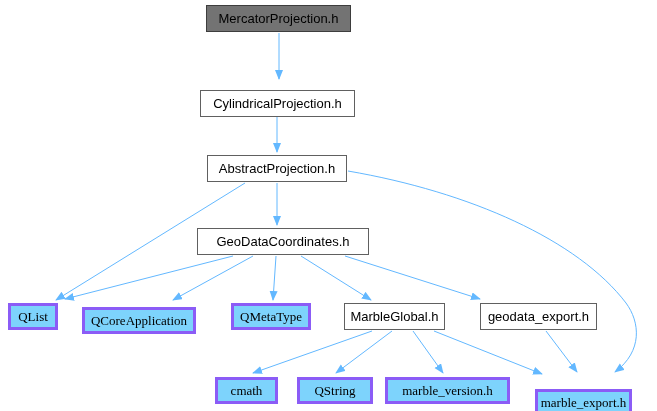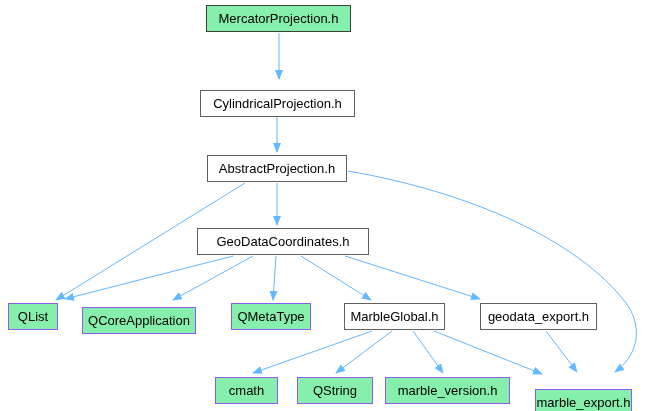--- a/index.html
+++ b/index.html
@@ -22,23 +22,23 @@
     height: 27px;
     box-sizing: border-box;
     display: flex;
     align-items: center;
     justify-content: center;
     font-size: 13px;
     color: #000000;
     white-space: nowrap;
     z-index: 2;
   }
-  .node.focus  { background: #86efac; border: 1px solid #3d3d3d; }
+  .node.focus  { background: #737373; border: 1px solid #3d3d3d; }
   .node.linked { background: #ffffff; border: 1px solid #606060; }
-  .node.plain  { background: #86efac; border: 1px solid #8b5cf6; }
+  .node.plain  { background: #7dd3fc; border: 3px solid #8b5cf6; font-family: Liberation Serif, serif; }
 
   #n-mercator      { left: 206px; top:   5px; width: 145px; }
   #n-cylindrical   { left: 200px; top:  82px; width: 155px; margin-top: 8px; }
   #n-abstract      { left: 207px; top: 155px; width: 140px; }
   #n-geodata       { left: 197px; top: 228px; width: 172px; }
   #n-qlist         { left:   8px; top: 303px; width:  50px; }
   #n-qcoreapp      { left:  82px; top: 307px; width: 114px; }
   #n-qmetatype     { left: 231px; top: 303px; width:  80px; }
   #n-marbleglobal  { left: 344px; top: 303px; width: 101px; }
   #n-geodataexport { left: 480px; top: 303px; width: 117px; }

